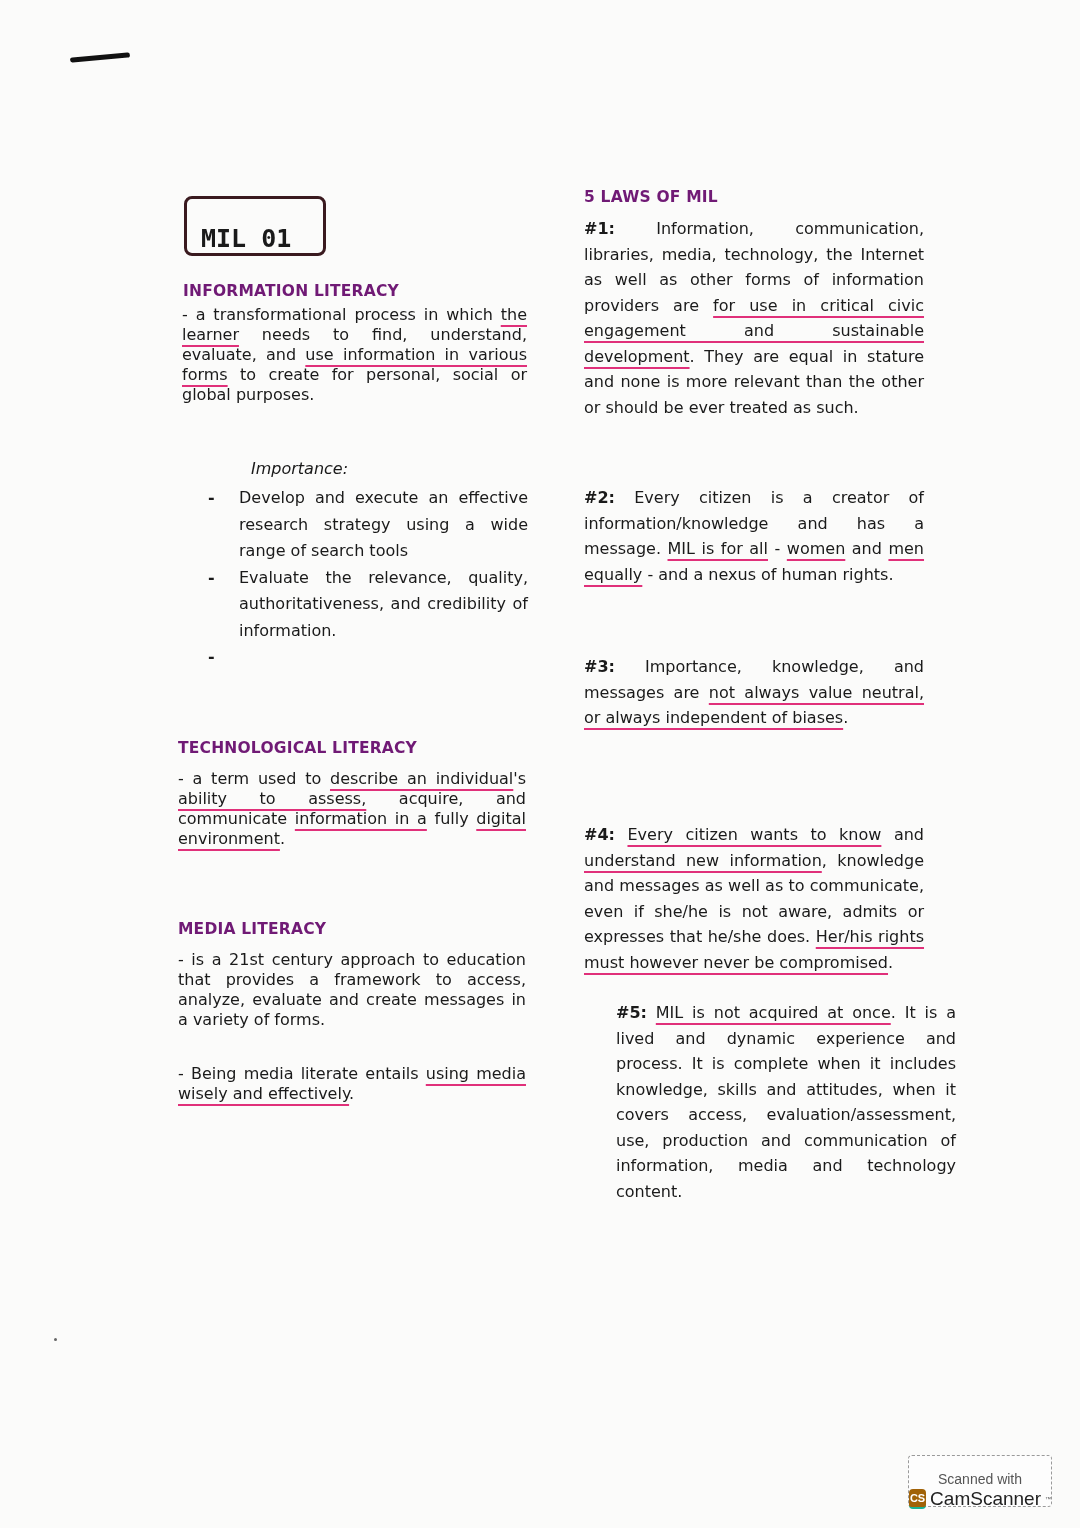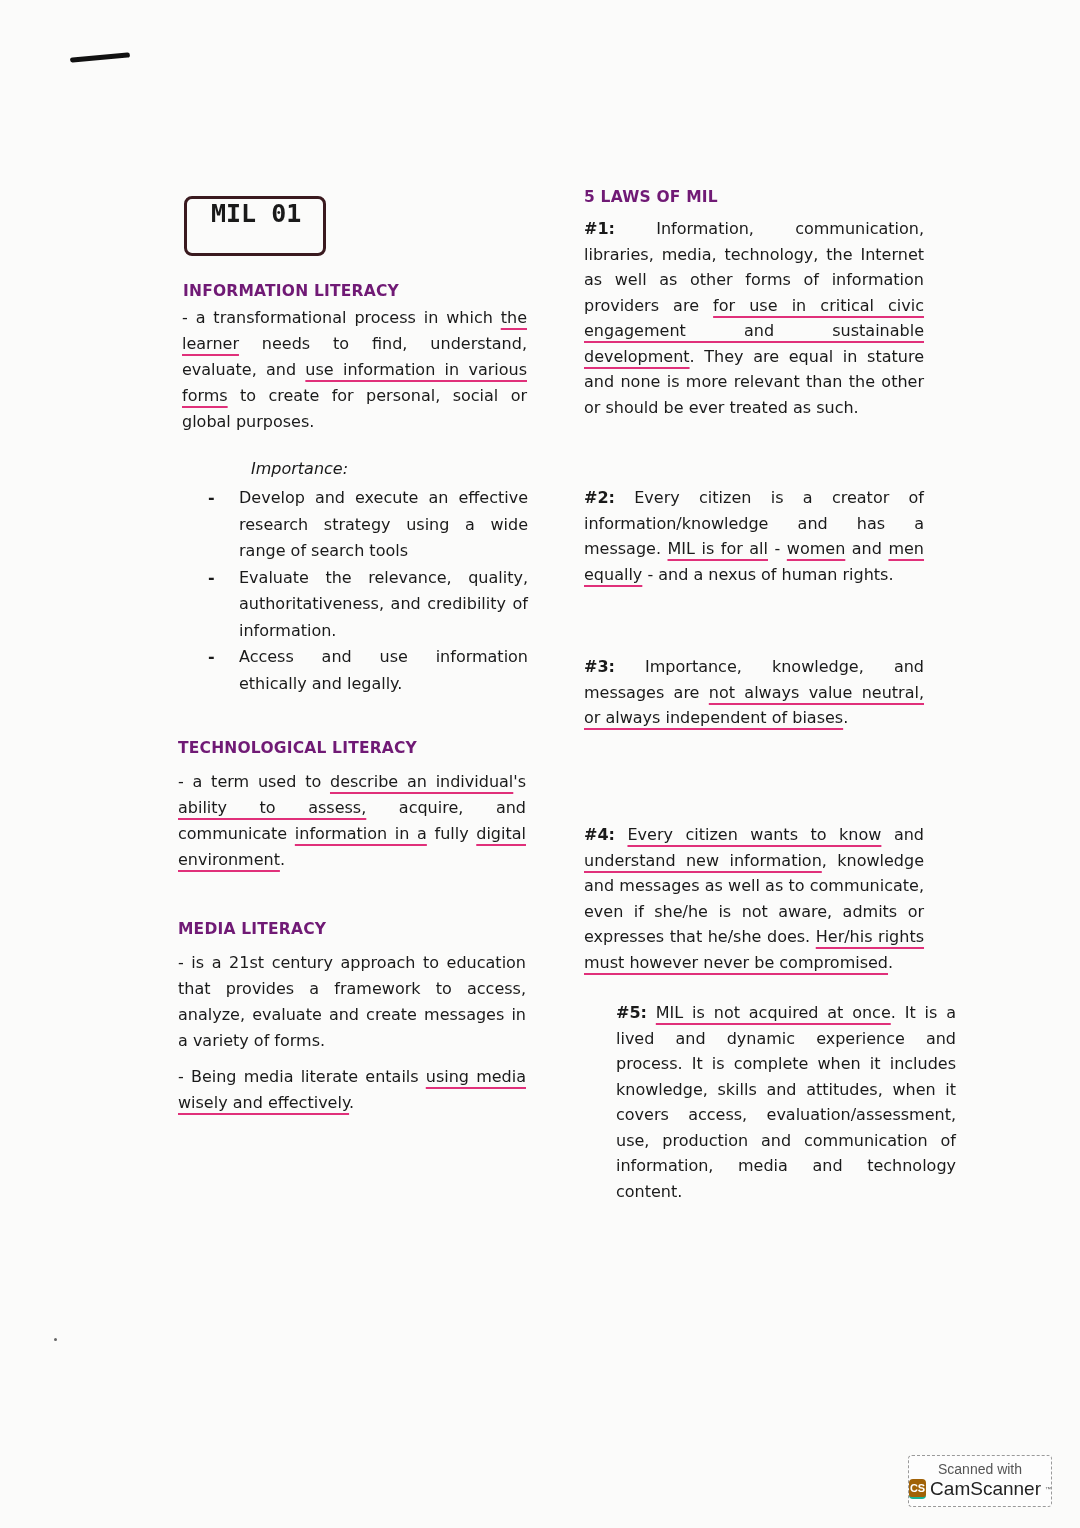--- a/index.html
+++ b/index.html
@@ -10,45 +10,45 @@
       color: #1a1a1a;
     }
     .mark {
       position: absolute; left: 70px; top: 55px; width: 60px; height: 5px;
       background: #111; border-radius: 3px; transform: rotate(-5deg);
     }
     .speck { position: absolute; left: 54px; top: 1338px; width: 3px; height: 3px; background:#666; border-radius:50%; }
     .title-box {
       position: absolute; left: 184px; top: 196px; width: 142px; height: 60px;
       border: 3px solid #3a1a1f; border-radius: 8px; box-sizing: border-box;
-      display: flex; align-items: flex-start; padding-left: 24px;
+      display: flex; align-items: flex-end; padding-left: 14px;
       font-family: "DejaVu Sans Mono", monospace; font-weight: bold; font-size: 25px; color: #1a1a1a;
       letter-spacing: 0px;
     }
     .heading {
       position: absolute; font-weight: bold; font-size: 15.5px; letter-spacing: 0.2px; color: #701a75;
     }
     .para {
-      position: absolute; font-size: 16px; line-height: 26px; text-align: justify; color: #1a1a1a;
+      position: absolute; font-size: 16px; line-height: 20px; text-align: justify; color: #1a1a1a;
     }
     .para.tight { line-height: 25.5px; }
     .u { text-decoration: underline; text-decoration-color: #e0307a; text-decoration-thickness: 2px; text-underline-offset: 5px; }
     .b { font-weight: bold; }
     .importance-label {
       position: absolute; left: 239px; top: 459px; font-style: italic; font-size: 16px; margin-left: 12px;
     }
     .bullets { position: absolute; left: 208px; top: 485px; width: 320px; margin: 0; padding: 0; list-style: none; }
     .bullets li { position: relative; padding-left: 31px; font-size: 16px; line-height: 26.5px; text-align: justify; }
     .bullets li .dash { position: absolute; left: 0; top: 0; font-weight: bold; }
     .badge {
       position: absolute; left: 908px; top: 1455px; width: 144px; height: 52px;
       border: 1.5px dashed #9a9a9a; border-radius: 4px; box-sizing: border-box; background: #fdfdfd;
       text-align: center; font-family: "Liberation Sans", sans-serif;
     }
-    .badge .line1 { font-size: 14px; color: #555; margin-top: 5px; }
+    .badge .line1 { font-size: 14px; color: #555; margin-top: 15px; }
     .badge .line2 { display: flex; align-items: center; justify-content: center; gap: 4px; margin-top: 1px; }
     .badge .cs-icon {
       width: 20px; height: 20px; background: #a16207; color: #fff; border-radius: 4px;
       font-size: 11px; font-weight: bold; display: flex; align-items: center; justify-content: center;
       border-bottom: 2px solid #19b394; box-sizing: border-box;
     }
     .badge .brand { font-size: 19px; color: #222; font-weight: 500; text-align: right; }
     .badge .tm { font-size: 6px; vertical-align: top; color: #555; }
   </style>
 </head>
@@ -63,21 +63,21 @@
 
 <div class="heading" style="left:183px; top:282px;">INFORMATION LITERACY</div>
 <div class="para" style="left:182px; top:305px; width:345px;">
   <span>- a transformational process in which </span><span class="u">the learner</span><span> needs to find, understand, evaluate, and </span><span class="u">use information in various forms</span><span> to create for personal, social or global purposes.</span>
 </div>
 
 <div class="importance-label">Importance:</div>
 <ul class="bullets">
   <li><span class="dash">-</span><span>Develop and execute an effective research strategy using a wide range of search tools</span></li>
   <li><span class="dash">-</span><span>Evaluate the relevance, quality, authoritativeness, and credibility of information.</span></li>
-  <li><span class="dash">-</span><span>Access and use information ethically and legally.</span></li>
+  <li><span class="dash">-</span></li>
 </ul>
 
 <div class="heading" style="left:178px; top:739px;">TECHNOLOGICAL LITERACY</div>
 <div class="para" style="left:178px; top:769px; width:348px;">
   <span>- a term used to </span><span class="u">describe an individual</span><span>'s </span><span class="u">ability to assess,</span><span> acquire, and communicate </span><span class="u">information in a</span><span> fully </span><span class="u">digital environment</span><span>.</span>
 </div>
 
 <div class="heading" style="left:178px; top:920px;">MEDIA LITERACY</div>
 <div class="para" style="left:178px; top:950px; width:348px;">- is a 21st century approach to education that provides a framework to access, analyze, evaluate and create messages in a variety of forms.</div>
 <div class="para" style="left:178px; top:1064px; width:348px;">

